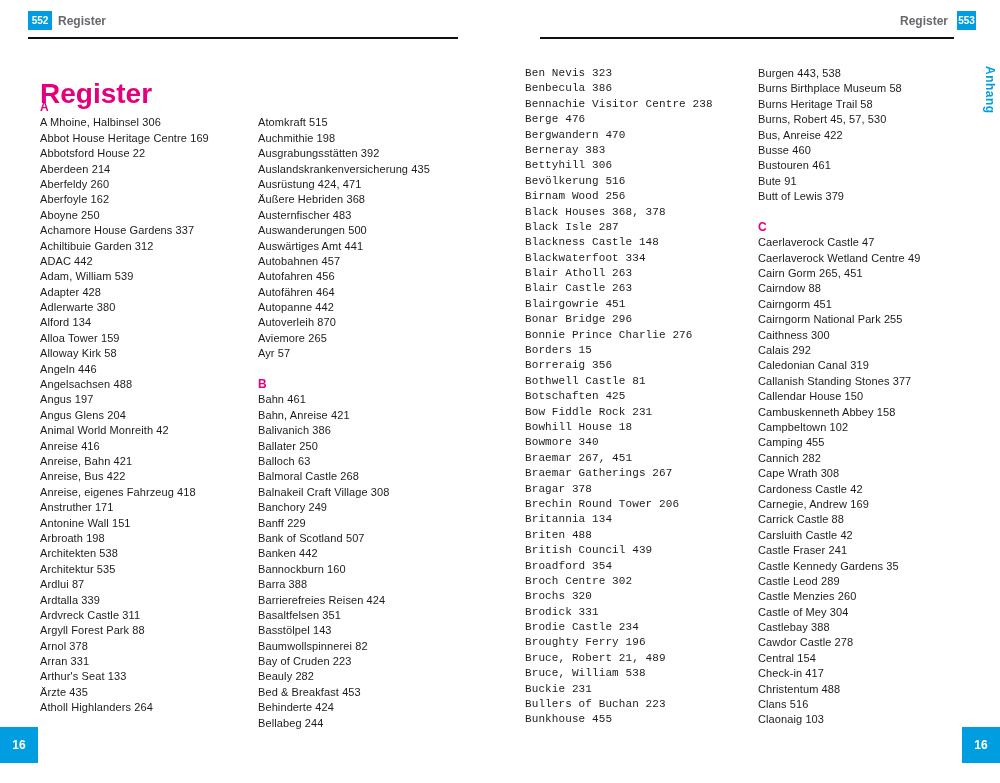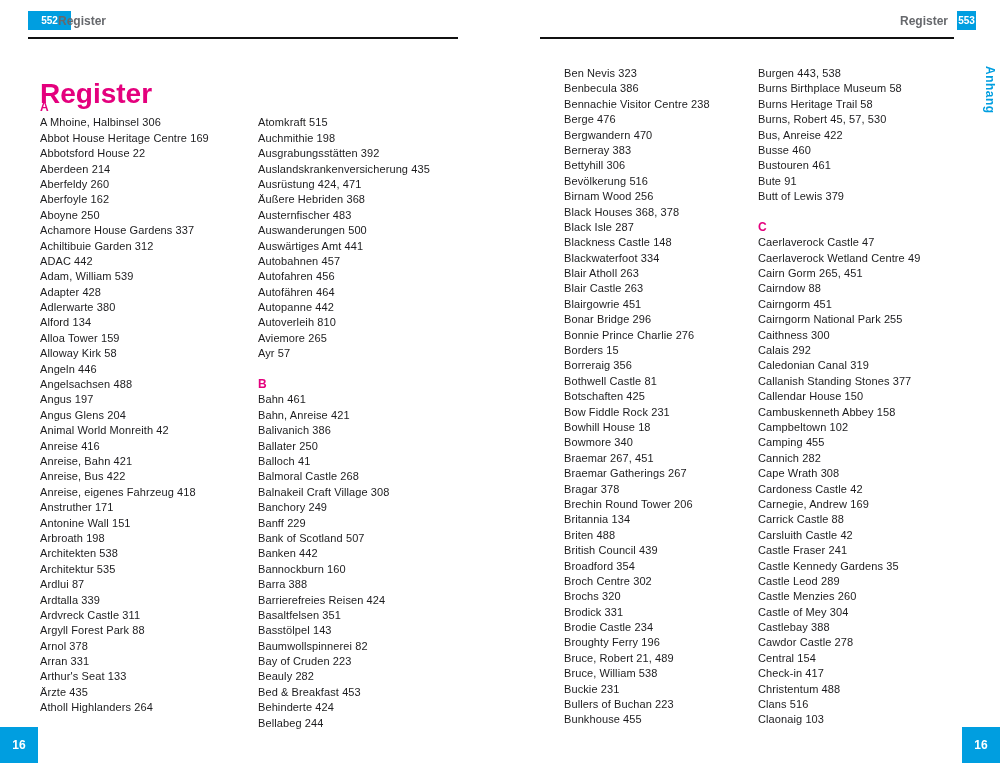--- a/index.html
+++ b/index.html
@@ -13,21 +13,21 @@
   body{
     width:1000px;height:783px;position:relative;overflow:hidden;
     background:#ffffff;color:var(--ink);
     font-family:"Liberation Sans", sans-serif;
   }
   .pagenum-box{
     position:absolute;background:var(--cyan);color:#fff;
     font-weight:bold;font-size:10px;
     display:flex;align-items:center;justify-content:center;
   }
-  .pagenum-box.top-left{left:28px;top:11px;width:43px;height:19px;}
+  .pagenum-box.top-left{left:28px;top:11px;width:24px;height:19px;}
   .pagenum-box.top-right{right:24px;top:11px;width:19px;height:19px;}
   .chapter-box{
     position:absolute;background:var(--cyan);color:#fff;
     font-weight:bold;font-size:12px;
     display:flex;align-items:center;justify-content:center;
     width:38px;height:36px;top:727px;
   }
   .chapter-box.bottom-left{left:0;}
   .chapter-box.bottom-right{right:0;}
   .running-title{
@@ -48,21 +48,21 @@
   .side-tab{
     position:absolute;right:3px;top:66px;
     writing-mode:vertical-rl;
     color:var(--cyan);font-weight:bold;font-size:12px;letter-spacing:0.5px;
   }
   .col{
     position:absolute;width:212px;font-size:11px;
   }
   .col.c0{left:40px;top:100px;}
   .col.c1{left:258px;top:100px;padding-top:15.4px;}
-  .col.c2{left:564px;top:66px;}
+  .col.c2{left:525px;top:66px;font-family:Liberation Mono, monospace;}
   .col.c3{left:758px;top:66px;}
   .letter-heading{
     color:var(--magenta);font-weight:bold;font-size:12px;
     height:15.4px;line-height:15.4px;
   }
   .letter-heading.gap-above{margin-top:15.4px;}
   .index-entry{
     height:15.4px;line-height:15.4px;white-space:nowrap;
     letter-spacing:0.1px;
   }
@@ -131,29 +131,29 @@
     <div class="index-entry">Auslandskrankenversicherung 435</div>
     <div class="index-entry">Ausrüstung 424, 471</div>
     <div class="index-entry">Äußere Hebriden 368</div>
     <div class="index-entry">Austernfischer 483</div>
     <div class="index-entry">Auswanderungen 500</div>
     <div class="index-entry">Auswärtiges Amt 441</div>
     <div class="index-entry">Autobahnen 457</div>
     <div class="index-entry">Autofahren 456</div>
     <div class="index-entry">Autofähren 464</div>
     <div class="index-entry">Autopanne 442</div>
-    <div class="index-entry">Autoverleih 810</div>
+    <div class="index-entry">Autoverleih 870</div>
     <div class="index-entry">Aviemore 265</div>
     <div class="index-entry">Ayr 57</div>
     <div class="letter-heading gap-above">B</div>
     <div class="index-entry">Bahn 461</div>
     <div class="index-entry">Bahn, Anreise 421</div>
     <div class="index-entry">Balivanich 386</div>
     <div class="index-entry">Ballater 250</div>
-    <div class="index-entry">Balloch 41</div>
+    <div class="index-entry">Balloch 63</div>
     <div class="index-entry">Balmoral Castle 268</div>
     <div class="index-entry">Balnakeil Craft Village 308</div>
     <div class="index-entry">Banchory 249</div>
     <div class="index-entry">Banff 229</div>
     <div class="index-entry">Bank of Scotland 507</div>
     <div class="index-entry">Banken 442</div>
     <div class="index-entry">Bannockburn 160</div>
     <div class="index-entry">Barra 388</div>
     <div class="index-entry">Barrierefreies Reisen 424</div>
     <div class="index-entry">Basaltfelsen 351</div>

